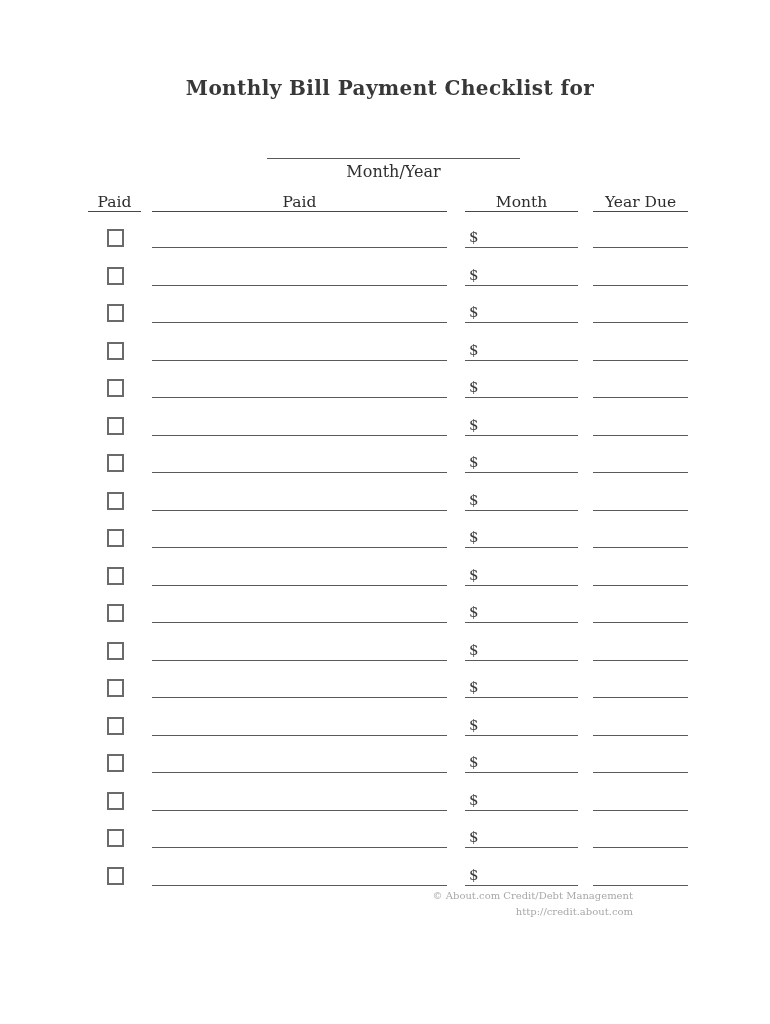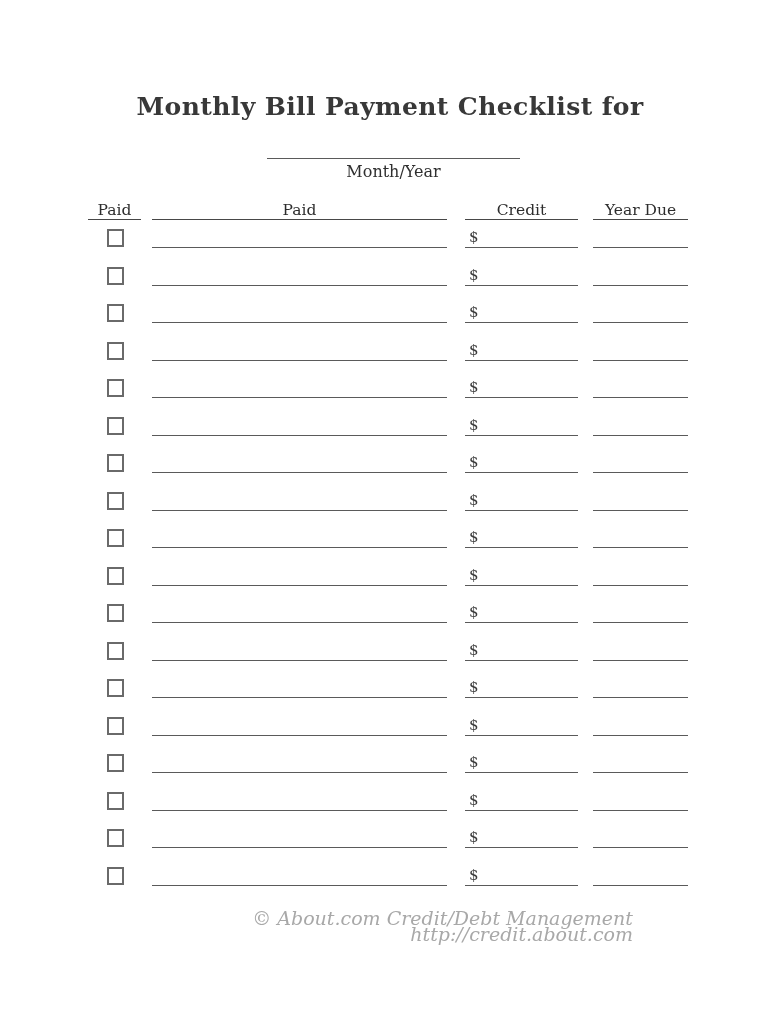--- a/index.html
+++ b/index.html
@@ -8,25 +8,25 @@
     position: relative;
     width: 770px;
     height: 1024px;
     font-family: "DejaVu Serif", "Liberation Serif", serif;
     color: var(--ink, #383838);
     overflow: hidden;
   }
 
   .page-title {
     position: absolute;
-    top: 92px;
+    top: 76px;
     left: 10px;
     width: 760px;
     text-align: center;
-    font-size: 25px;
+    font-size: 20px;
     font-weight: bold;
     letter-spacing: 0.4px;
     color: var(--ink, #383838);
   }
 
   .month-line {
     position: absolute;
     left: 267px;
     top: 139px;
     width: 253px;
@@ -44,21 +44,20 @@
   }
 
   .col-header {
     position: absolute;
     top: 193px;
     height: 19px;
     text-align: center;
     font-size: 15.5px;
     color: #2d2d2d;
     border-bottom: 1.6px solid #474747;
-    margin-top: 8px;
   }
   .col-header.paid   { left: 88px;  width: 53px;  }
   .col-header.bill   { left: 152px; width: 295px; }
   .col-header.amount { left: 465px; width: 113px; }
   .col-header.due    { left: 593px; width: 95px;  }
 
   .rows {
     position: absolute;
     top: 228px;
     left: 0;
@@ -90,41 +89,40 @@
   .dollar {
     position: absolute;
     left: 4px;
     bottom: 1px;
     font-size: 15px;
     color: #3c3c3c;
   }
 
   .footer {
     position: absolute;
-    top: 910px;
+    top: 888px;
     left: 232px;
     width: 401px;
     text-align: right;
-    font-style: italic;
-    font-size: 19px;
+    font-size: 10px;
     line-height: 16px;
     color: var(--muted, #a8a8a8);
   }
 </style>
 </head>
 <body style="--ink: #383838; --line: #5a5a5a; --box: #6a6a6a; --muted: #a8a8a8;">
 
 <h1 class="page-title">Monthly Bill Payment Checklist for</h1>
 
 <div class="month-line"></div>
 <div class="month-label">Month/Year</div>
 
 <div class="col-header paid">Paid</div>
 <div class="col-header bill">Paid</div>
-<div class="col-header amount">Credit</div>
+<div class="col-header amount">Month</div>
 <div class="col-header due">Year Due</div>
 
 <div class="rows">
   <div class="row">
     <span class="checkbox"></span>
     <span class="fill-line bill"></span>
     <span class="fill-line amount">
       <span class="dollar">$</span>
     </span>
     <span class="fill-line due"></span>

